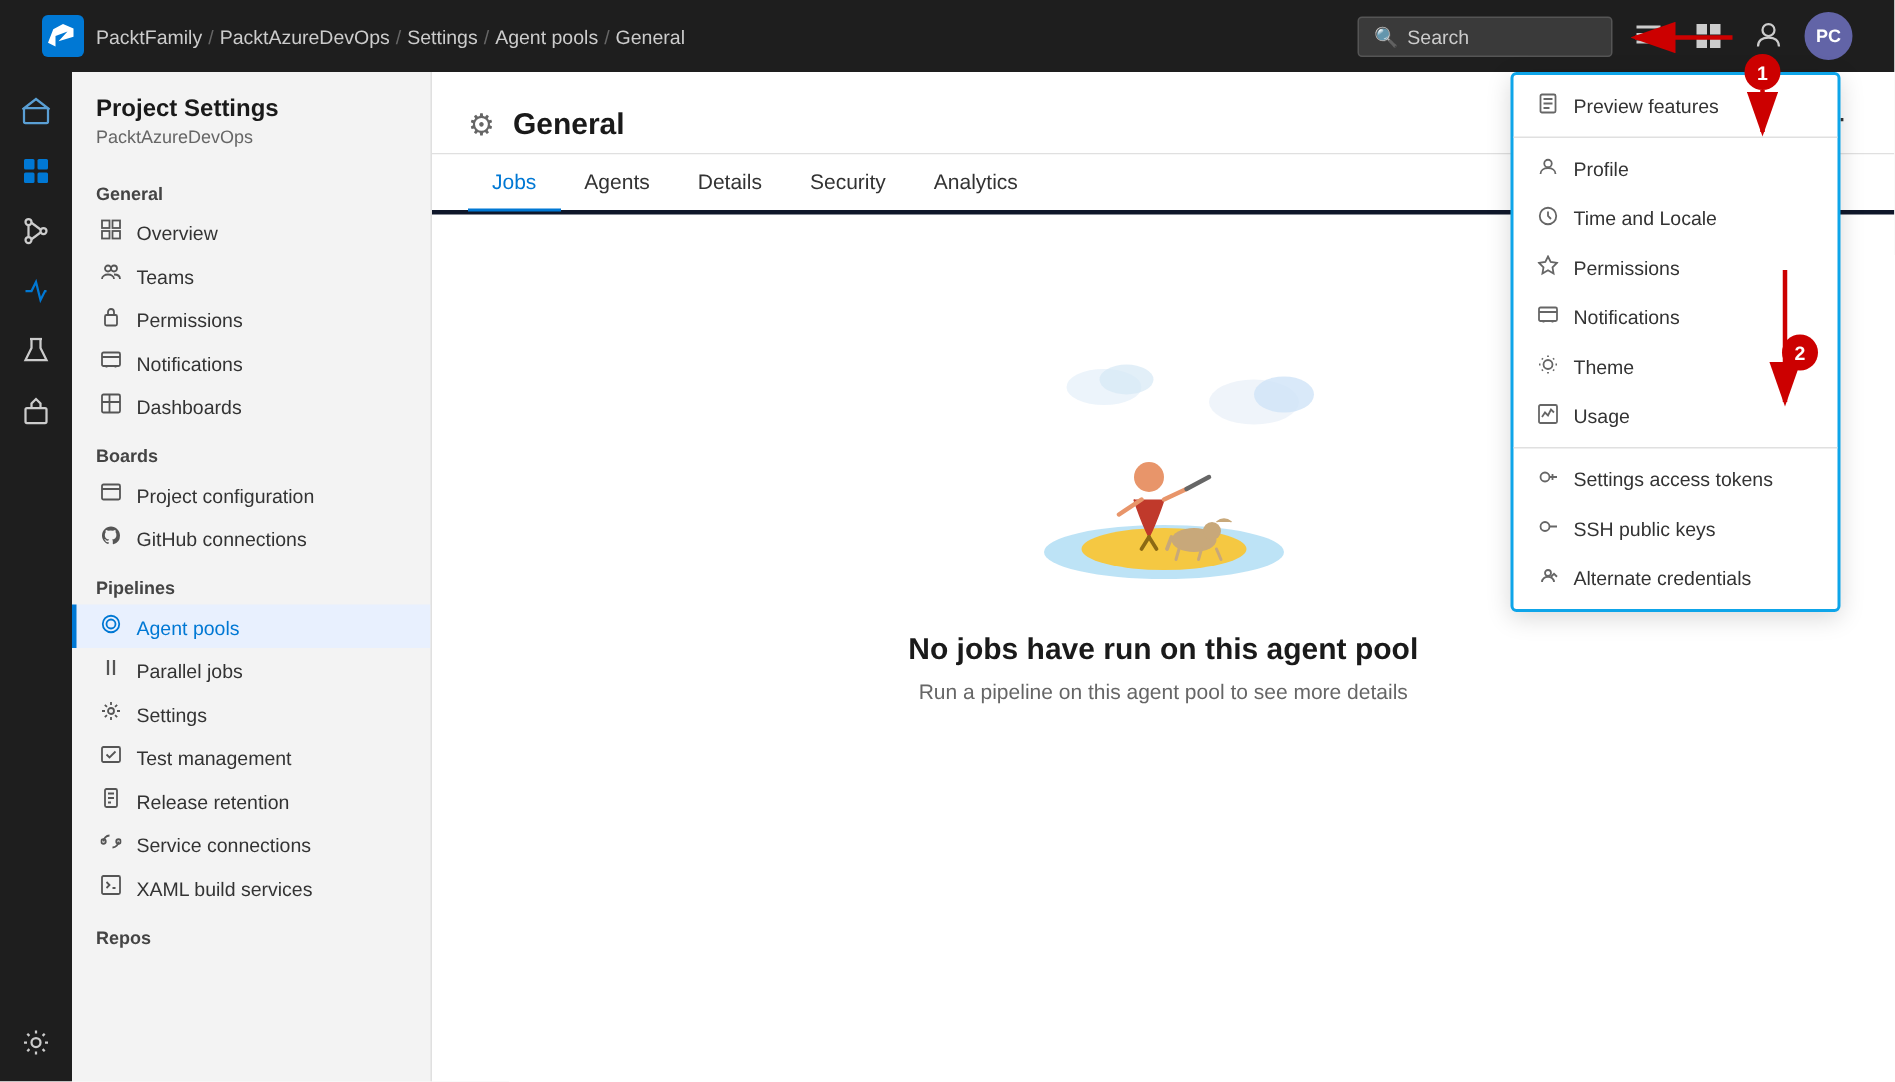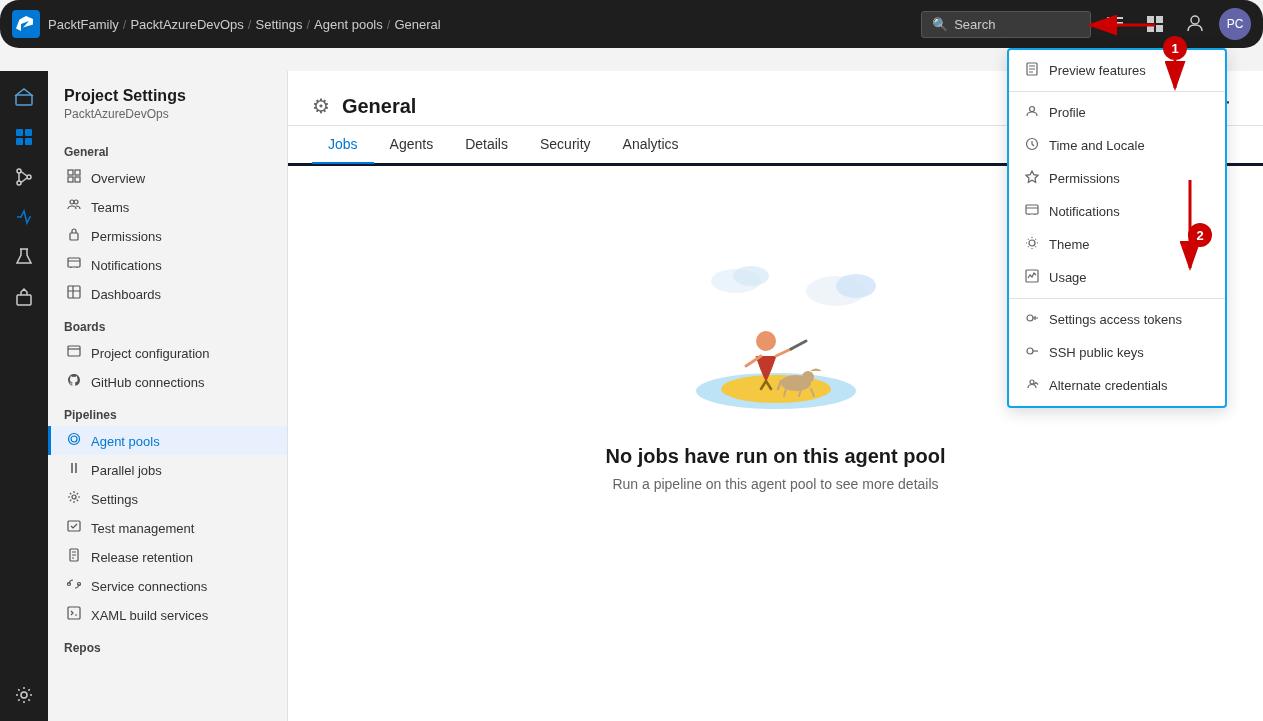--- a/index.html
+++ b/index.html
@@ -4,26 +4,25 @@
   <style>
     * { margin: 0; padding: 0; box-sizing: border-box; }
     body { font-family: -apple-system, BlinkMacSystemFont, 'Segoe UI', sans-serif; font-size: 14px; background: #f3f3f3; display: flex; flex-direction: column; height: 721px; overflow: hidden; }
 
     
     .top-nav {
       background: #1e1e1e;
       height: 48px;
       display: flex;
       align-items: center;
-      padding: 0 12px;
+      padding: 0 28px;
       gap: 8px;
       flex-shrink: 0;
       position: relative;
       z-index: 100;
-      border-radius: 19px;
     }
     .top-nav-logo {
       width: 28px; height: 28px;
       background: #0078d4;
       border-radius: 4px;
       display: flex; align-items: center; justify-content: center;
       color: white; font-weight: bold; font-size: 14px;
       flex-shrink: 0;
     }
     .breadcrumb {
@@ -51,26 +50,26 @@
       border-radius: 3px;
       display: flex; align-items: center; justify-content: center;
       color: #cccccc; cursor: pointer; font-size: 16px;
       background: transparent; border: none;
     }
     .avatar {
       width: 32px; height: 32px;
       background: #6264a7;
       border-radius: 50%;
       display: flex; align-items: center; justify-content: center;
-      color: white; font-size: 12px; font-weight: normal; cursor: pointer;
+      color: white; font-size: 12px; font-weight: bold; cursor: pointer;
     }
 
     
     .main-layout {
-      display: flex; flex: 1; overflow: hidden; margin-top: 23px;
+      display: flex; flex: 1; overflow: hidden;
     }
 
     
     .icon-rail {
       width: 48px;
       background: #1e1e1e;
       display: flex; flex-direction: column; align-items: center;
       padding-top: 8px; gap: 4px;
       flex-shrink: 0;
     }

